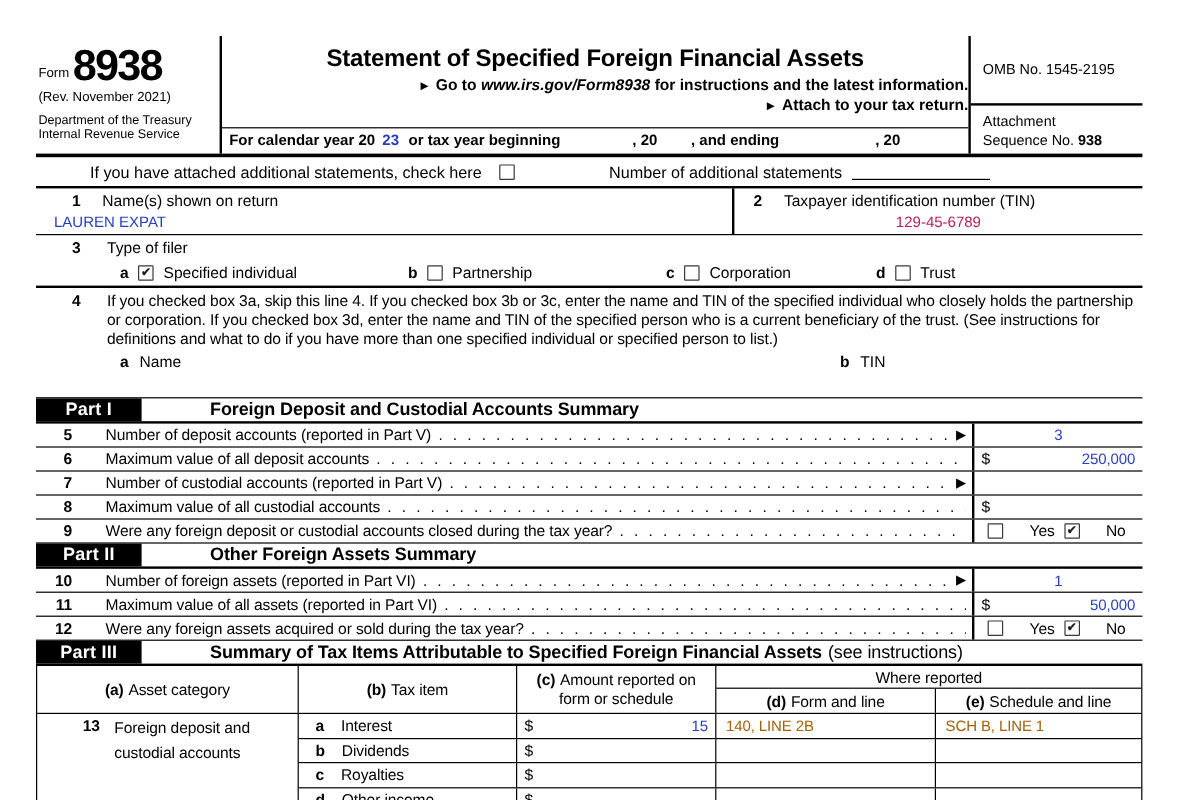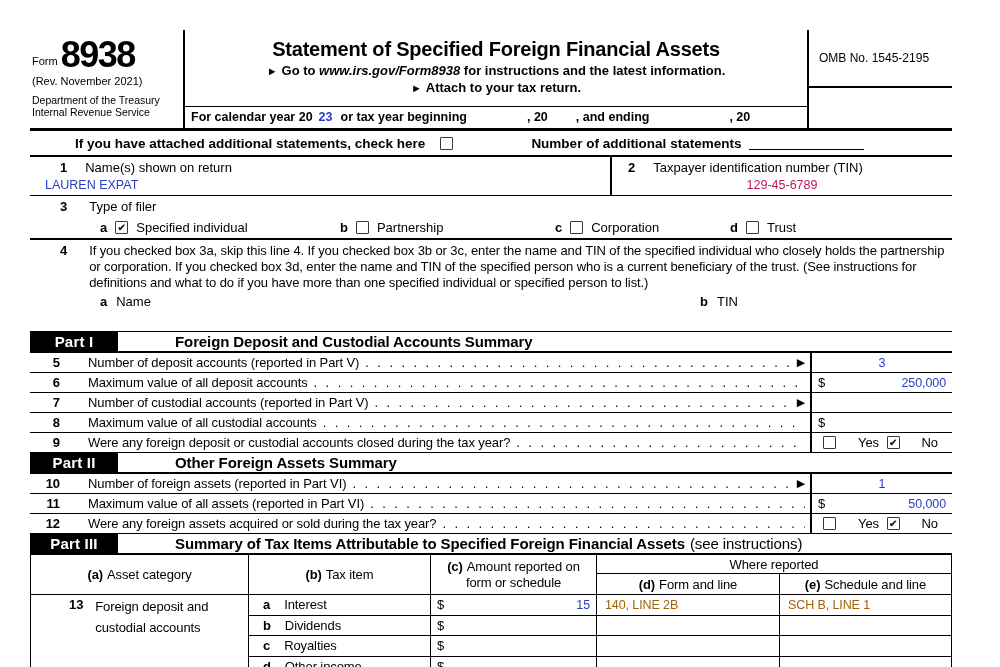--- a/index.html
+++ b/index.html
@@ -15,41 +15,41 @@
   .hdr { display:flex; height:101px; border-bottom:3px solid #000; }
   .hdr-left { width:155px; border-right:2px solid #000; padding:10px 6px 4px 2px; }
   .form-line { display:flex; align-items:flex-end; }
   .form-word { font-size:11px; padding-bottom:4px; }
   .form-number { font-size:36px; font-weight:bold; line-height:0.85; letter-spacing:-1.5px; margin-left:3px; }
   .revision { font-size:11px; margin-top:4px; }
   .dept { font-size:10.5px; line-height:1.22; margin-top:7px; }
 
   .hdr-center { flex:1; border-right:2px solid #000; display:flex; flex-direction:column; }
   .hdr-title { font-size:20px; font-weight:bold; text-align:center; margin-top:8px; letter-spacing:-0.2px; }
-  .hdr-sub { font-size:13px; font-weight:bold; text-align:center; margin-top:2px; }
+  .hdr-sub { font-size:13px; font-weight:bold; text-align:right; margin-top:2px; }
   .hdr-sub .url { font-style:italic; }
   .tri { font-size:11px; margin-right:4px; }
   .cal-row { margin-top:auto; border-top:1.5px solid #000; font-size:12.5px; font-weight:bold;
              padding:3px 0 4px 0; display:flex; white-space:nowrap; }
   .cal-row .ml6{margin-left:6px}.cal-row .ml8{margin-left:8px}
   .cal-row .ml60{margin-left:60px}.cal-row .ml28{margin-left:28px}.cal-row .ml80{margin-left:80px}
   .blue { color:#2a3cc2; }
 
   .hdr-right { width:143px; display:flex; flex-direction:column; }
   .omb { height:58px; border-bottom:2px solid #000; font-size:12px; display:flex; align-items:center; padding-left:10px; }
   .att { flex:1; font-size:12px; line-height:1.3; padding:6px 0 0 10px; }
 
   
   .cb { width:13px; height:13px; border:1.4px solid #3a3a3a; border-radius:1px; background:#fff;
         display:inline-flex; align-items:center; justify-content:center; flex:none; }
   .cb .mark { font-size:10px; line-height:1; color:#222; font-weight:bold; }
 
   
   .stmt { height:26px; border-bottom:2px solid #000; display:flex; align-items:center;
-          font-weight:bold; font-size:13.5px; }
+          font-weight:normal; font-size:13.5px; }
   .stmt-label { margin-left:45px; }
   .stmt .cb { margin-left:15px; }
   .stmt-count { margin-left:78px; }
   .stmt-line { width:115px; height:14px; border-bottom:1.5px solid #000; margin-left:8px; }
 
   
   .row12 { display:flex; height:39px; border-bottom:1px solid #000; }
   .c-left { flex:1; padding-top:3px; }
   .c-right { width:342px; border-left:2px solid #000; padding-top:3px; }
   .fieldtop { display:flex; font-size:13px; }
@@ -166,20 +166,25 @@
         <span class="blue ml6">23</span>
         <span class="ml8">or tax year beginning</span>
         <span class="ml60">, 20</span>
         <span class="ml28">, and ending</span>
         <span class="ml80">, 20</span>
       </div>
     </div>
 
     <div class="hdr-right">
       <div class="omb">OMB No. 1545-2195</div>
+      <div class="att">
+        <div>Attachment</div>
+        <div><span>Sequence No.</span>
+          <b>938</b></div>
+      </div>
     </div>
   </div>
 
   <div class="stmt">
     <span class="stmt-label">If you have attached additional statements, check here</span>
     <span class="cb">
         <span class="mark"></span>
       </span>
     <span class="stmt-count">Number of additional statements</span>
     <span class="stmt-line"></span>

